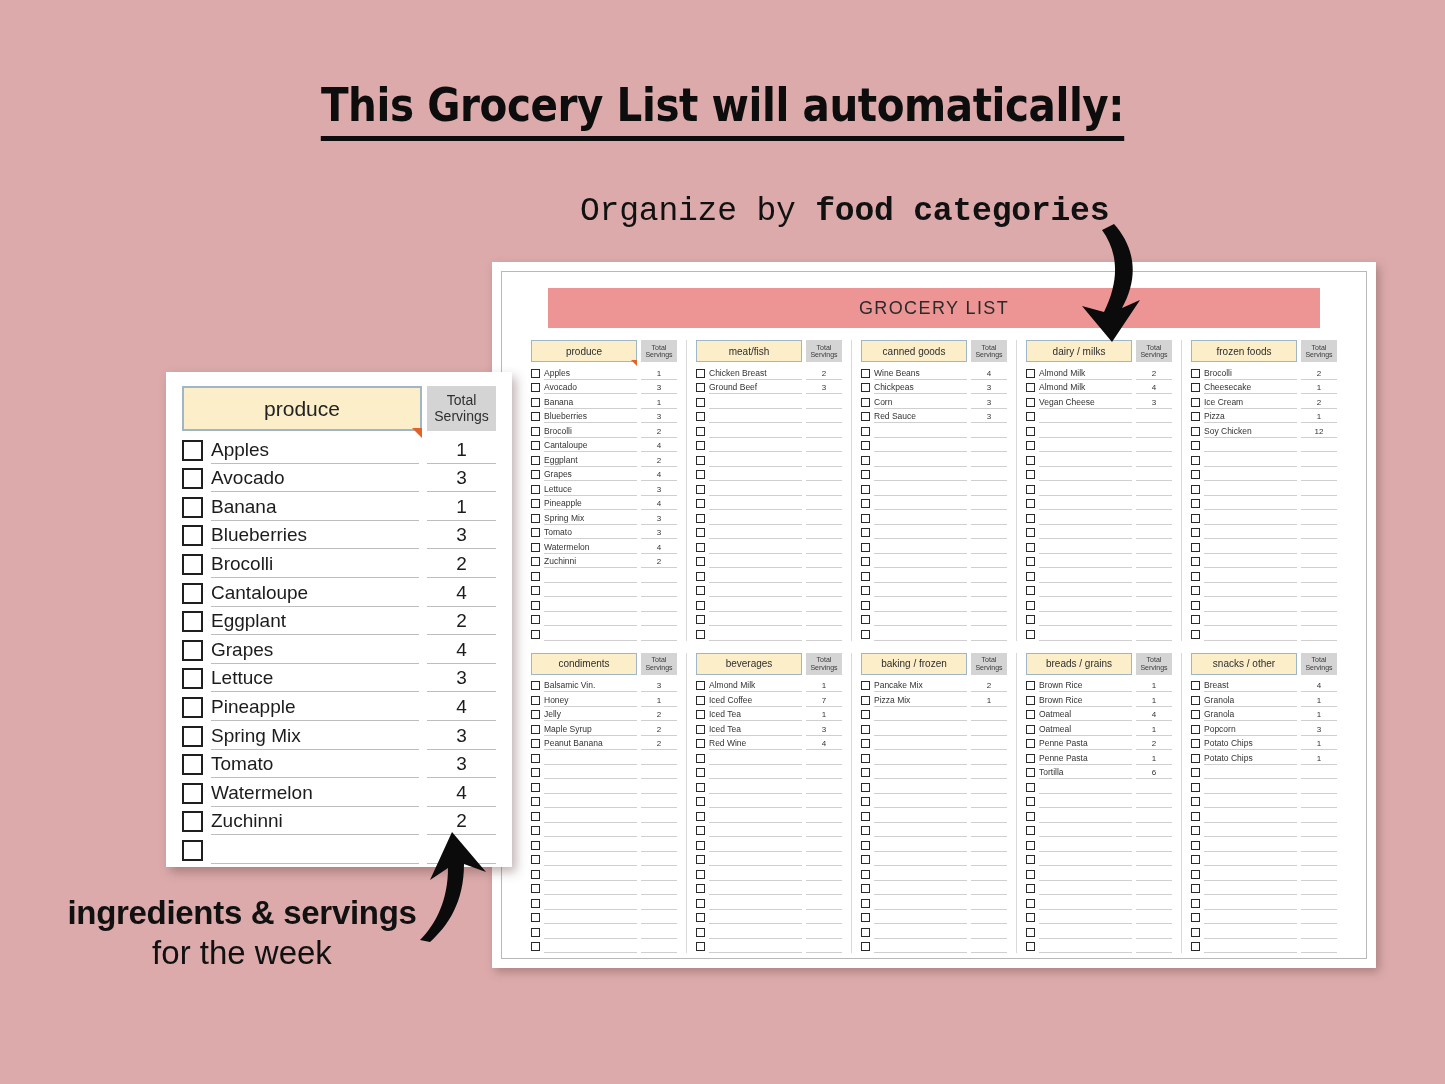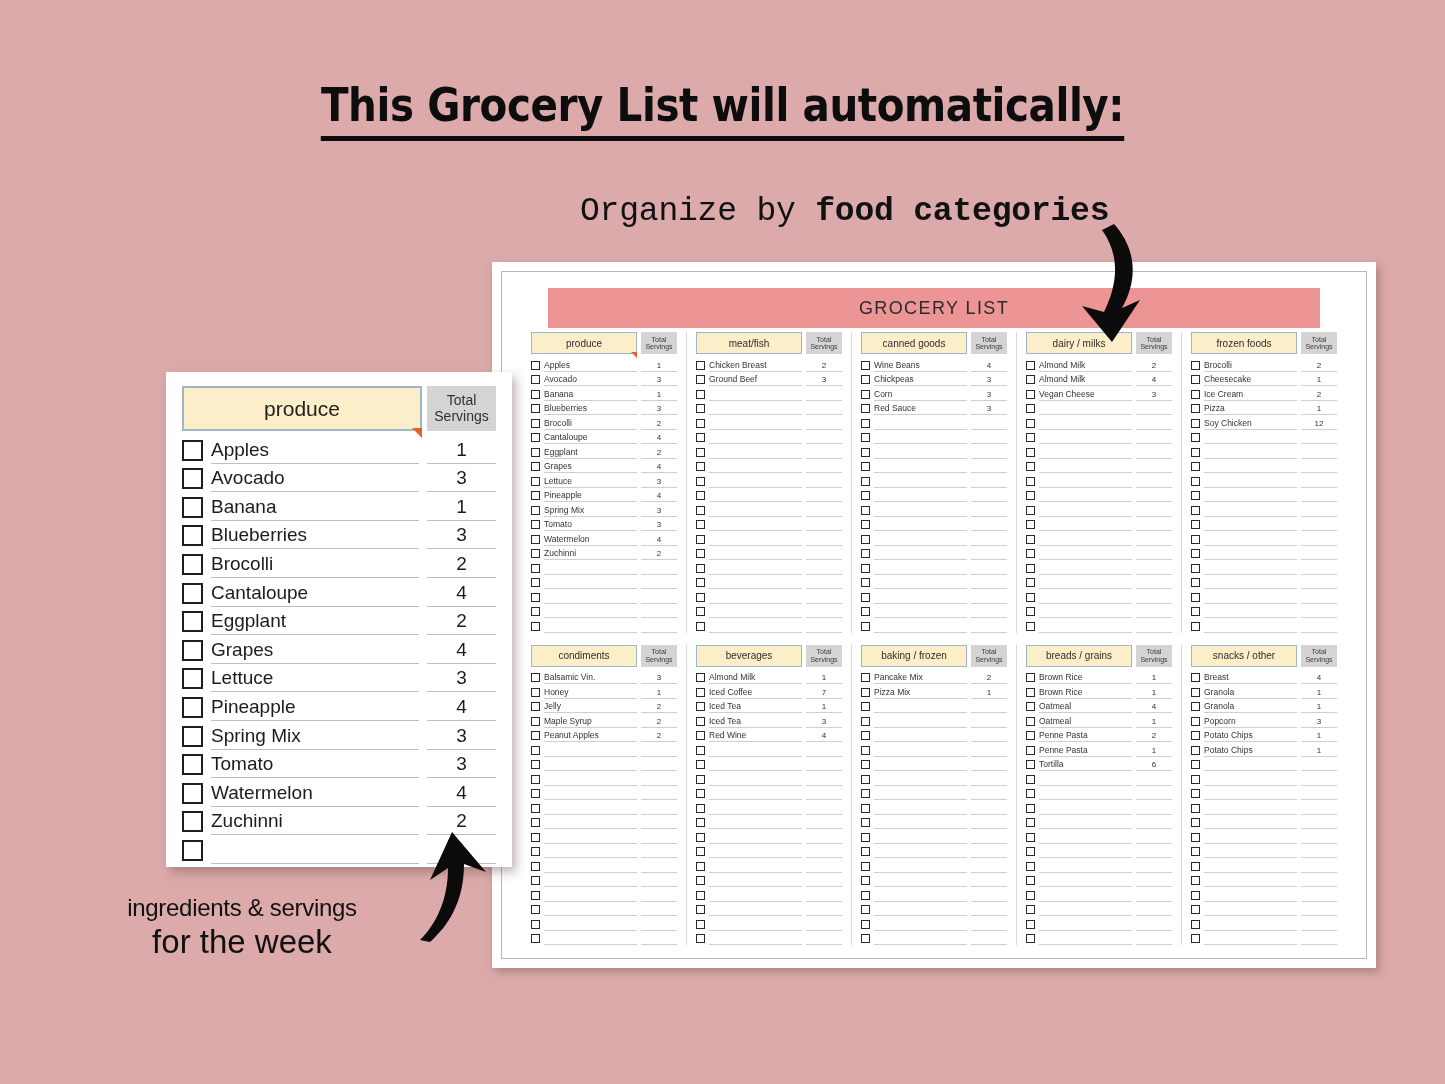--- a/index.html
+++ b/index.html
@@ -43,21 +43,21 @@
   
   .caption{
     position:absolute;
     left:18px; top:893px;
     width:448px;
     text-align:center;
     color:#111;
     line-height:1.22;
   }
   .caption .l1{ font-size:33px; }
-  .caption .l2{ font-size:24px; font-weight:normal; letter-spacing:-0.3px; }
+  .caption .l2{ font-size:33px; font-weight:bold; letter-spacing:-0.3px; }
   .caption .l3{ font-size:33px;text-align:center; }
 
   
   .sheet{
     position:absolute;
     left:492px; top:262px;
     width:884px; height:706px;
     background:#ffffff;
     box-shadow:3px 4px 9px rgba(90,55,55,.35);
   }
@@ -65,21 +65,21 @@
     position:absolute;
     left:9px; top:9px; right:9px; bottom:9px;
     border:1px solid #b8b8b8;
     background:#fff;
     padding:13px 14px 8px 14px;
   }
   .title-bar{
     height:40px;
     background:#ed9494;
     display:flex; align-items:center; justify-content:center;
-    margin:3px 32px 4px 32px;
+    margin:3px 32px 12px 32px;
   }
   .title-bar .t{
     font-size:18px;
     letter-spacing:1.4px;
     color:#2b2b2b;
   }
 
   .grid-block{
     display:flex;
     gap:0px;
@@ -837,21 +837,21 @@
               <div class="name">Jelly</div>
               <div class="qty">2</div>
             </div>
             <div class="row">
               <div class="chk"></div>
               <div class="name">Maple Syrup</div>
               <div class="qty">2</div>
             </div>
             <div class="row">
               <div class="chk"></div>
-              <div class="name">Peanut Apples</div>
+              <div class="name">Peanut Banana</div>
               <div class="qty">2</div>
             </div>
             <div class="row">
               <div class="chk"></div>
               <div class="name"></div>
               <div class="qty"></div>
             </div>
             <div class="row">
               <div class="chk"></div>
               <div class="name"></div>

